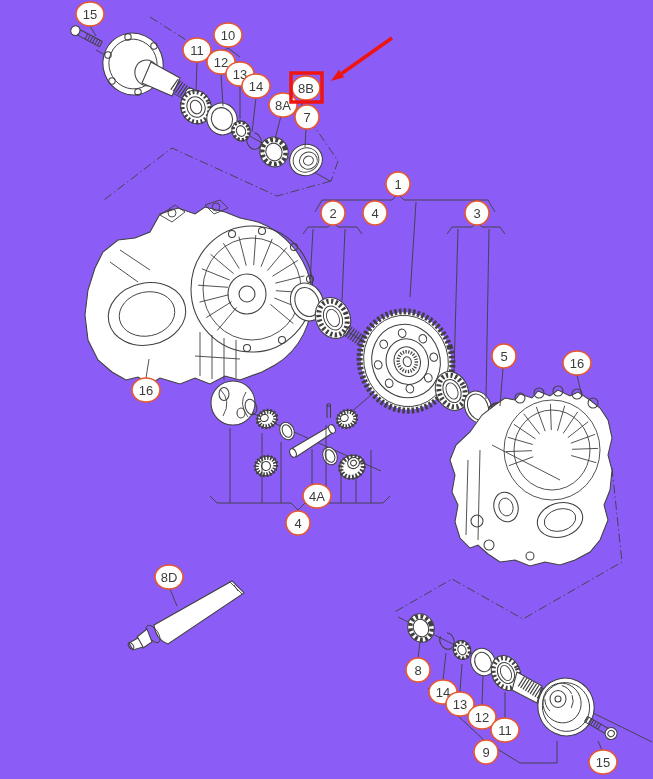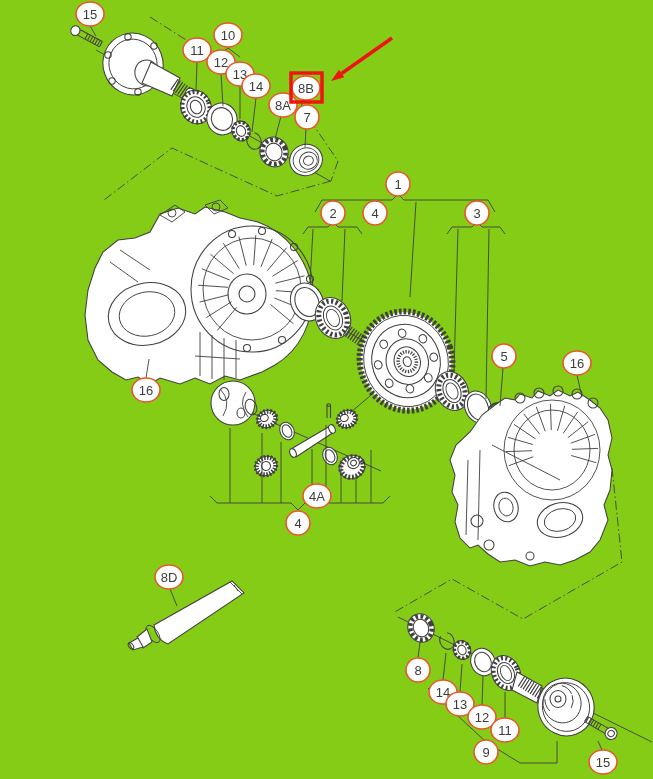--- a/index.html
+++ b/index.html
@@ -1,16 +1,16 @@
 <!DOCTYPE html>
 <html><head>
 <meta charset="utf-8">
 <style>
   html,body{margin:0;padding:0;background:#ffffff;}
-  #canvas{position:relative;width:653px;height:779px;background:#84cc16;overflow:hidden;
+  #canvas{position:relative;width:653px;height:779px;background:#8b5cf6;overflow:hidden;
           font-family:"Liberation Sans", sans-serif;}
   svg{display:block}
   .co ellipse{fill:#ffffff;stroke-width:1.6;}
   .co text{font-family:"Liberation Sans", sans-serif;font-size:13px;text-anchor:middle;}
   .art{stroke:#404040;fill:none;stroke-width:1.05;}
   .thin{stroke-width:0.9;}
   .wfill{fill:#ffffff;}
 </style>
 </head>
 <body>

